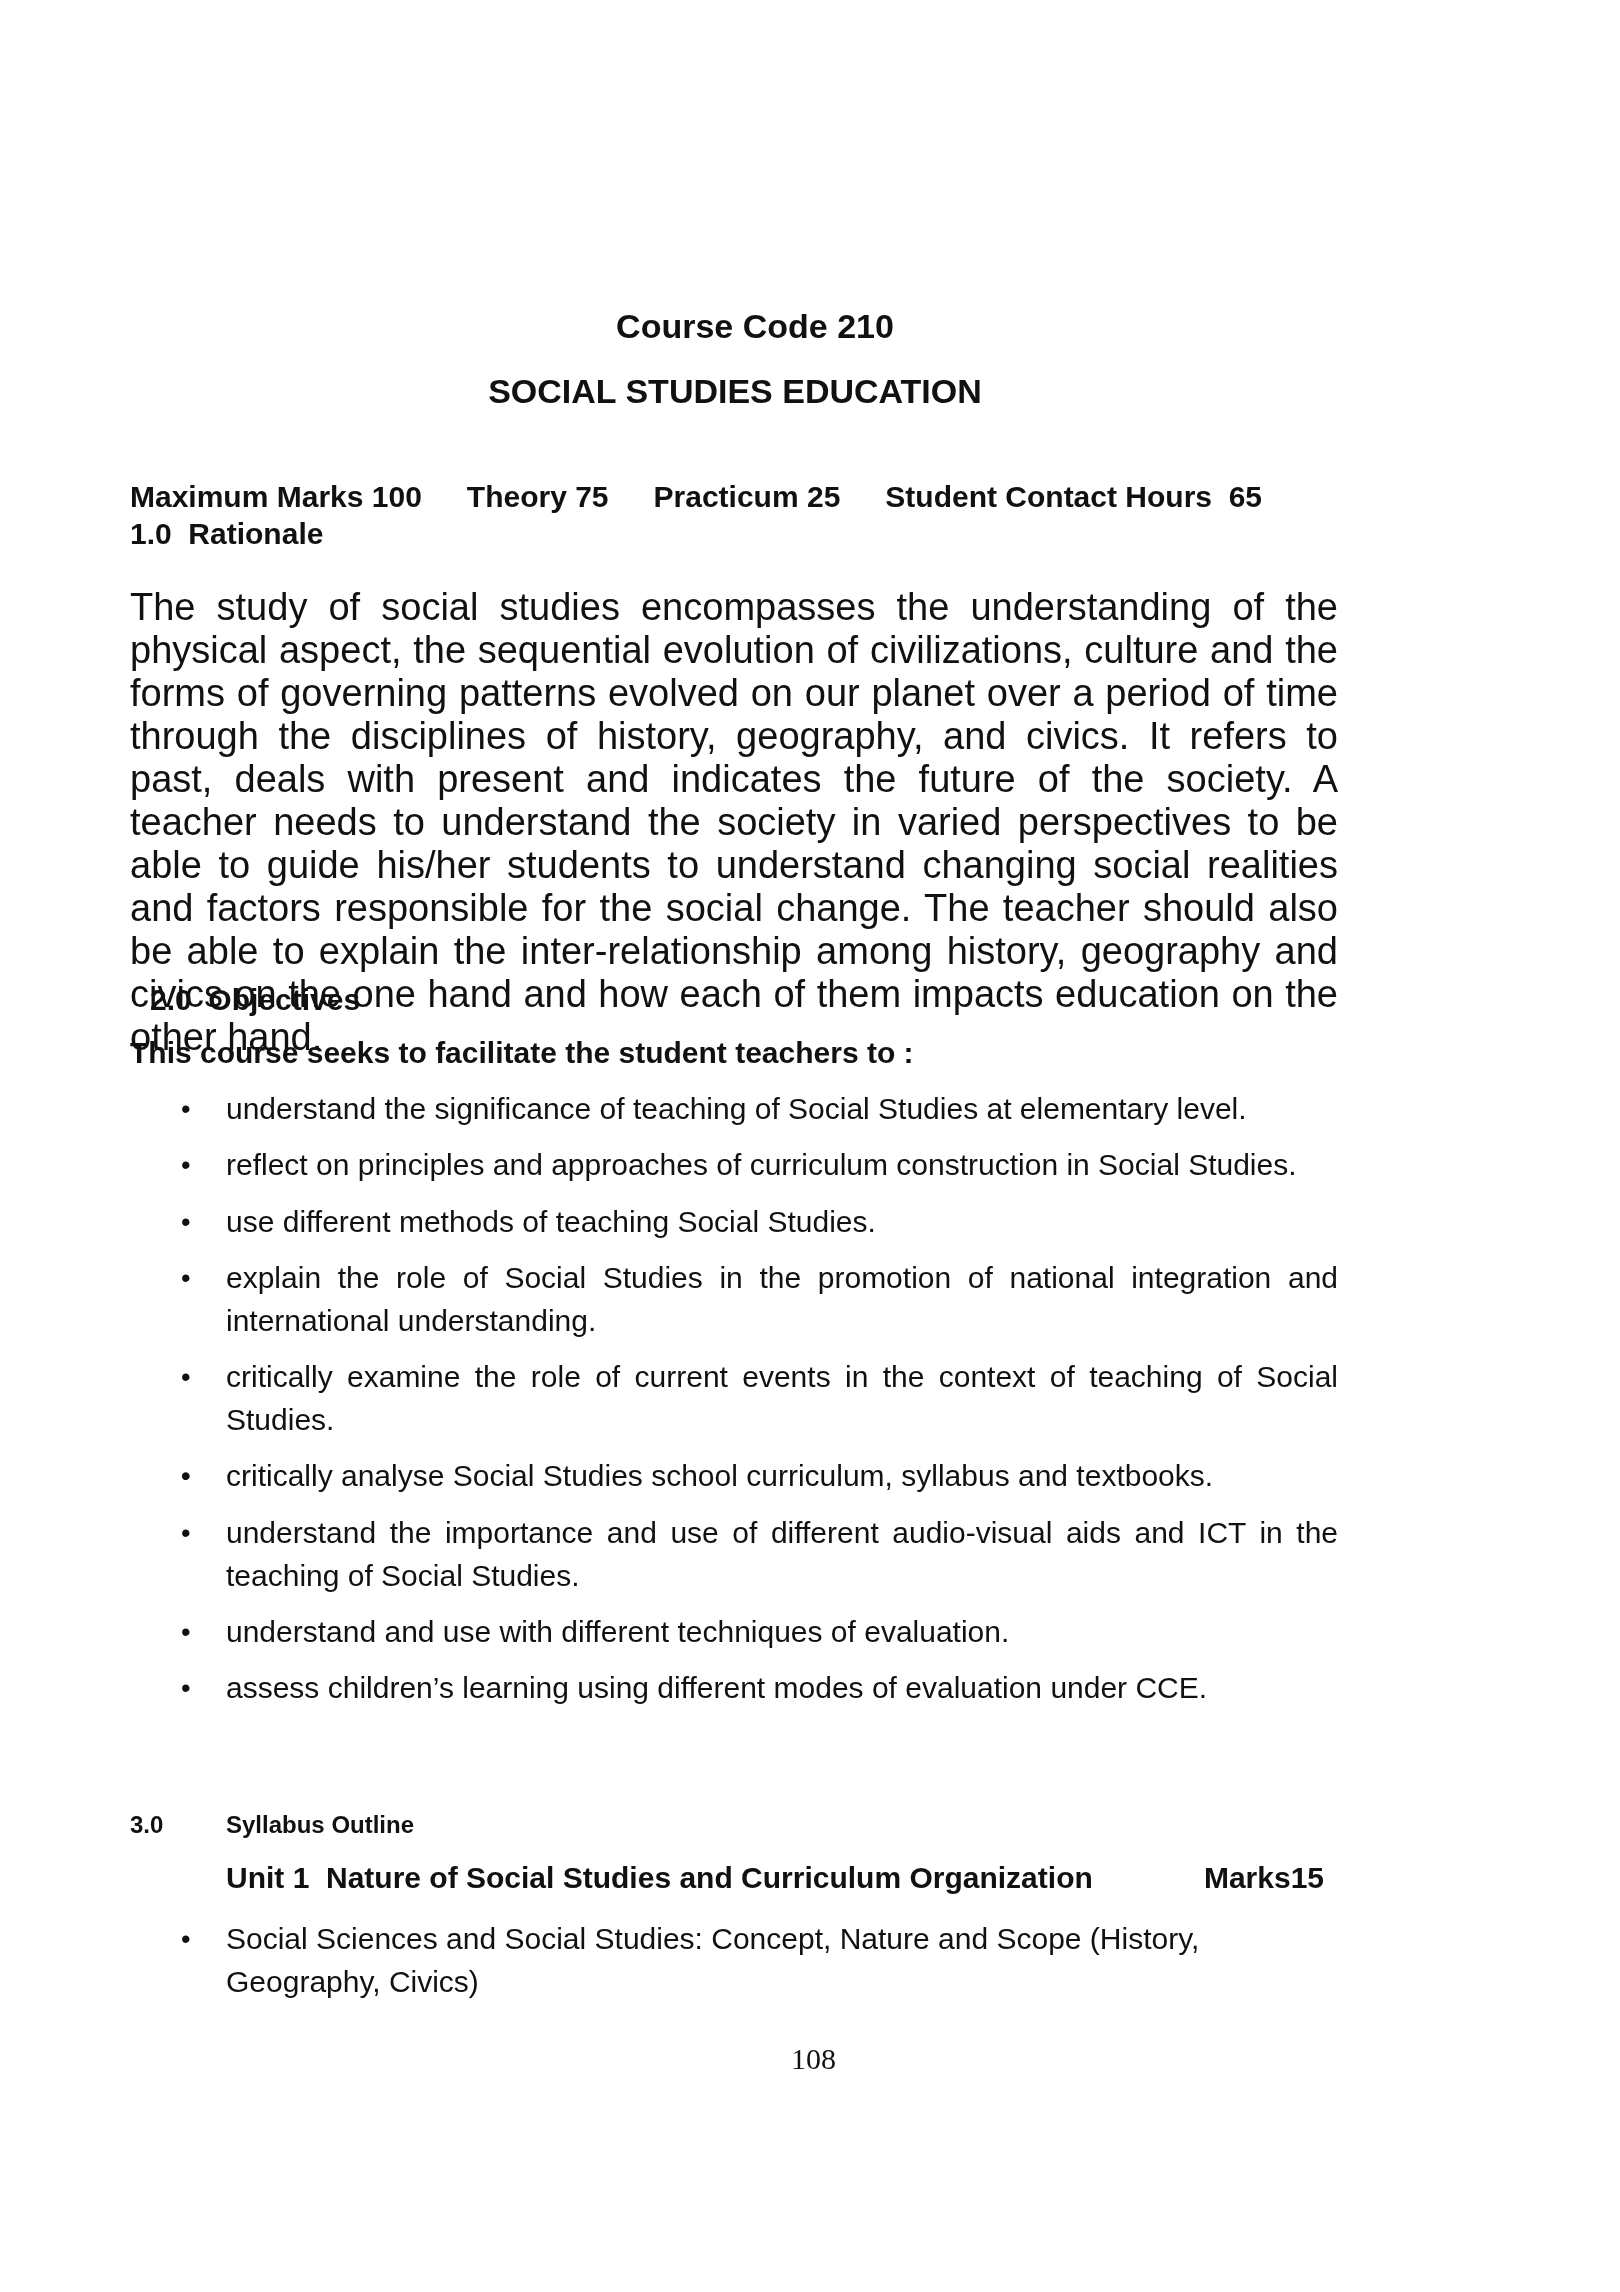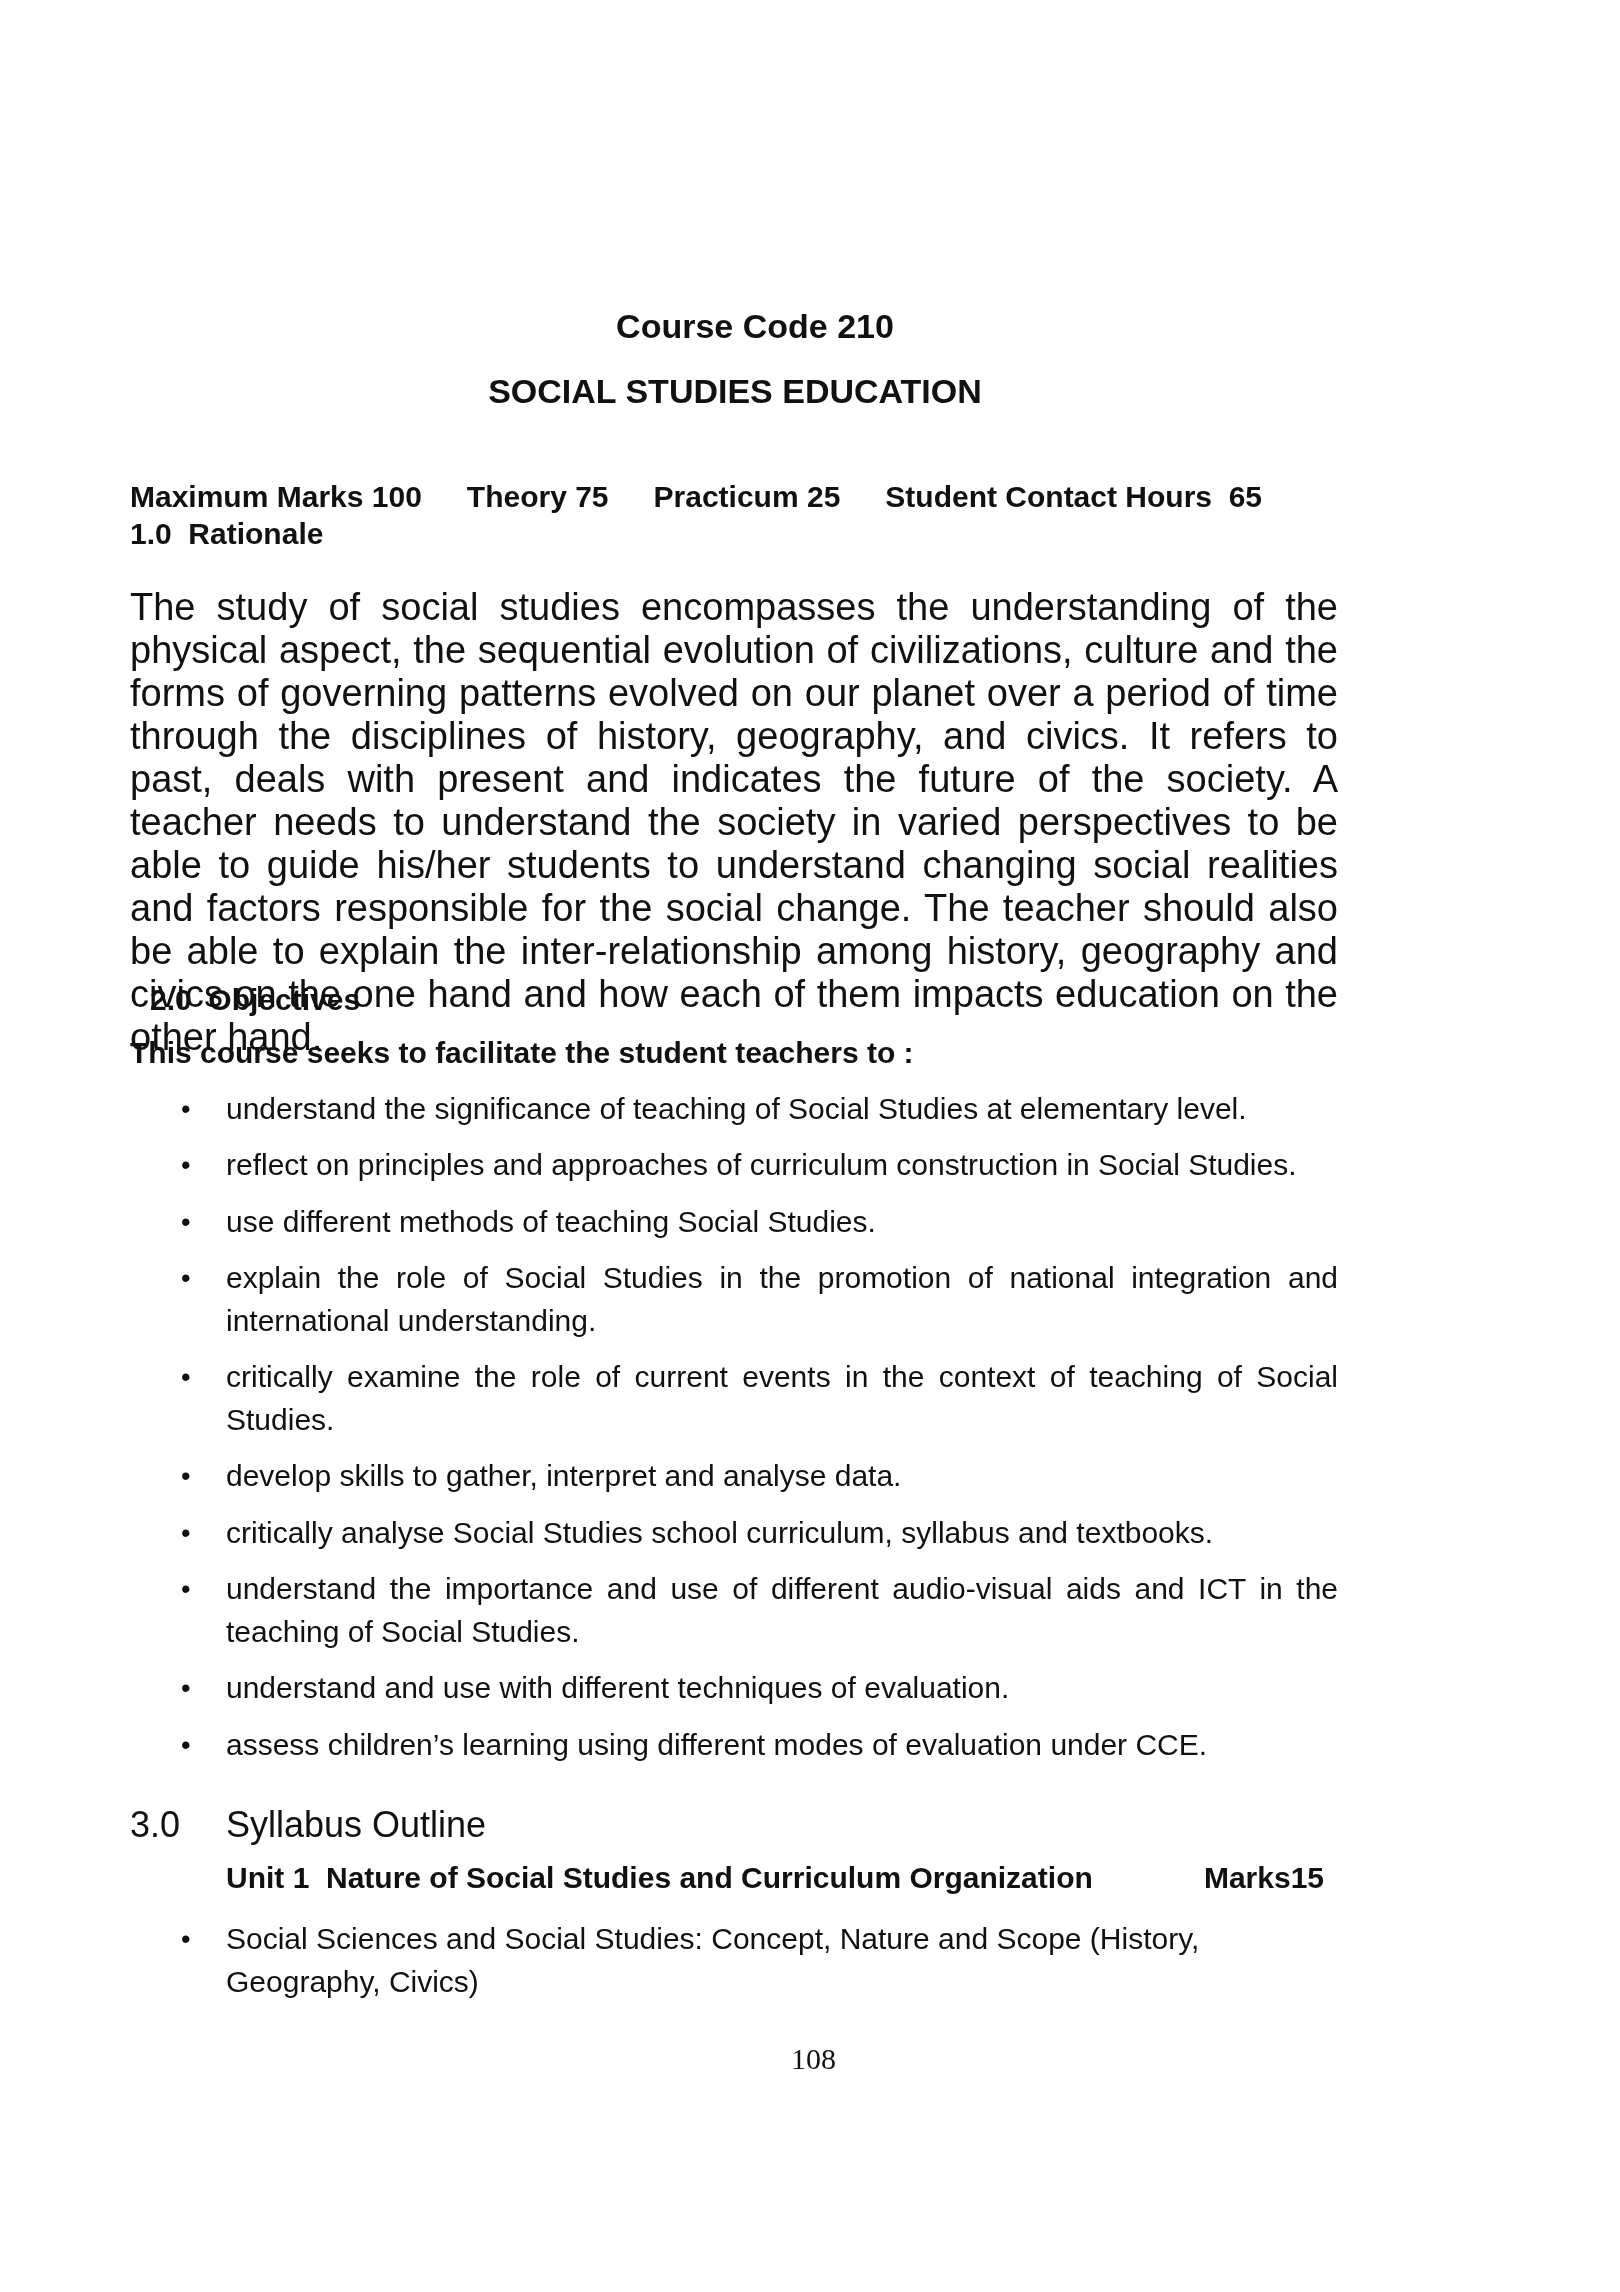--- a/index.html
+++ b/index.html
@@ -10,21 +10,21 @@
     .t2 { top: 372px; }
     .marks-row { position: absolute; left: 130px; top: 479px; font-weight: bold; font-size: 30px; line-height: 35px; white-space: pre; }
     .marks-row span { margin-right: 45px; }
     .marks-row span:last-child { margin-right: 3px; }
     .h { position: absolute; left: 130px; font-weight: bold; font-size: 30px; line-height: 35px; white-space: pre; }
     .para { position: absolute; left: 130px; width: 1208px; top: 586px; font-size: 38px; line-height: 43px; text-align: justify; }
     .intro { position: absolute; left: 130px; top: 1035px; font-weight: bold; font-size: 30px; line-height: 35px; }
     .list { position: absolute; left: 130px; top: 1087px; width: 1208px; margin: 0; padding: 0; list-style: none; }
     .list li { position: relative; padding-left: 96px; font-size: 30px; line-height: 43px; text-align: justify; margin-bottom: 13.3px; }
     .bullet { position: absolute; left: 51px; top: 0; font-size: 27.4px; }
-    .sec3 { position: absolute; left: 130px; top: 1807px; font-weight: normal; font-size: 36px; line-height: 35px; white-space: pre; }
+    .sec3 { position: absolute; left: 130px; top: 1807px; font-weight: bold; font-size: 24px; line-height: 35px; white-space: pre; }
     .sec3 .num { display: inline-block; width: 96px; }
     .unit { position: absolute; left: 226px; top: 1860px; width: 1098px; font-weight: bold; font-size: 30px; line-height: 35px; white-space: pre; }
     .unit .marks { position: absolute; right: 0; top: 0; margin-left: 6px; }
     .unit-list { position: absolute; left: 130px; top: 1917px; width: 1208px; margin: 0; padding: 0; list-style: none; }
     .unit-list li { position: relative; padding-left: 96px; padding-right: 59px; font-size: 30px; line-height: 43px; }
     .pagenum { position: absolute; left: 0; width: 1627px; text-align: center; top: 2041px; font-family: "Liberation Serif", serif; font-size: 30px; line-height: 35px; }
   </style>
 </head>
 <body>
 
@@ -40,21 +40,21 @@
 
   <div class="h" style="top:982px;margin-left:20px;">2.0  Objectives</div>
   <div class="intro">This course seeks to facilitate the student teachers to :</div>
 
   <ul class="list">
     <li><span class="bullet">•</span><span>understand the significance of teaching of Social Studies at elementary level.</span></li>
     <li><span class="bullet">•</span><span>reflect on principles and approaches of curriculum construction in Social Studies.</span></li>
     <li><span class="bullet">•</span><span>use different methods of teaching Social Studies.</span></li>
     <li><span class="bullet">•</span><span>explain  the role of Social Studies in the promotion of national integration and international understanding.</span></li>
     <li><span class="bullet">•</span><span>critically examine the role of current events in the context of teaching of Social Studies.</span></li>
-    <li><span class="bullet">•</span><span>develop skills to gather, interpret and analyse data.</span></li>
+    <li><span class="bullet">•</span></li>
     <li><span class="bullet">•</span><span>critically analyse Social Studies school curriculum, syllabus and textbooks.</span></li>
     <li><span class="bullet">•</span><span>understand the importance and use of different audio-visual aids and ICT in the teaching of Social Studies.</span></li>
     <li><span class="bullet">•</span><span>understand and use with different techniques of evaluation.</span></li>
     <li><span class="bullet">•</span><span>assess children’s learning using different modes of evaluation under CCE.</span></li>
   </ul>
 
   <div class="sec3"><span class="num">3.0</span><span>Syllabus Outline</span></div>
 
   <div class="unit"><span>Unit 1  Nature of Social Studies and Curriculum Organization</span><span class="marks">Marks15</span></div>
 

